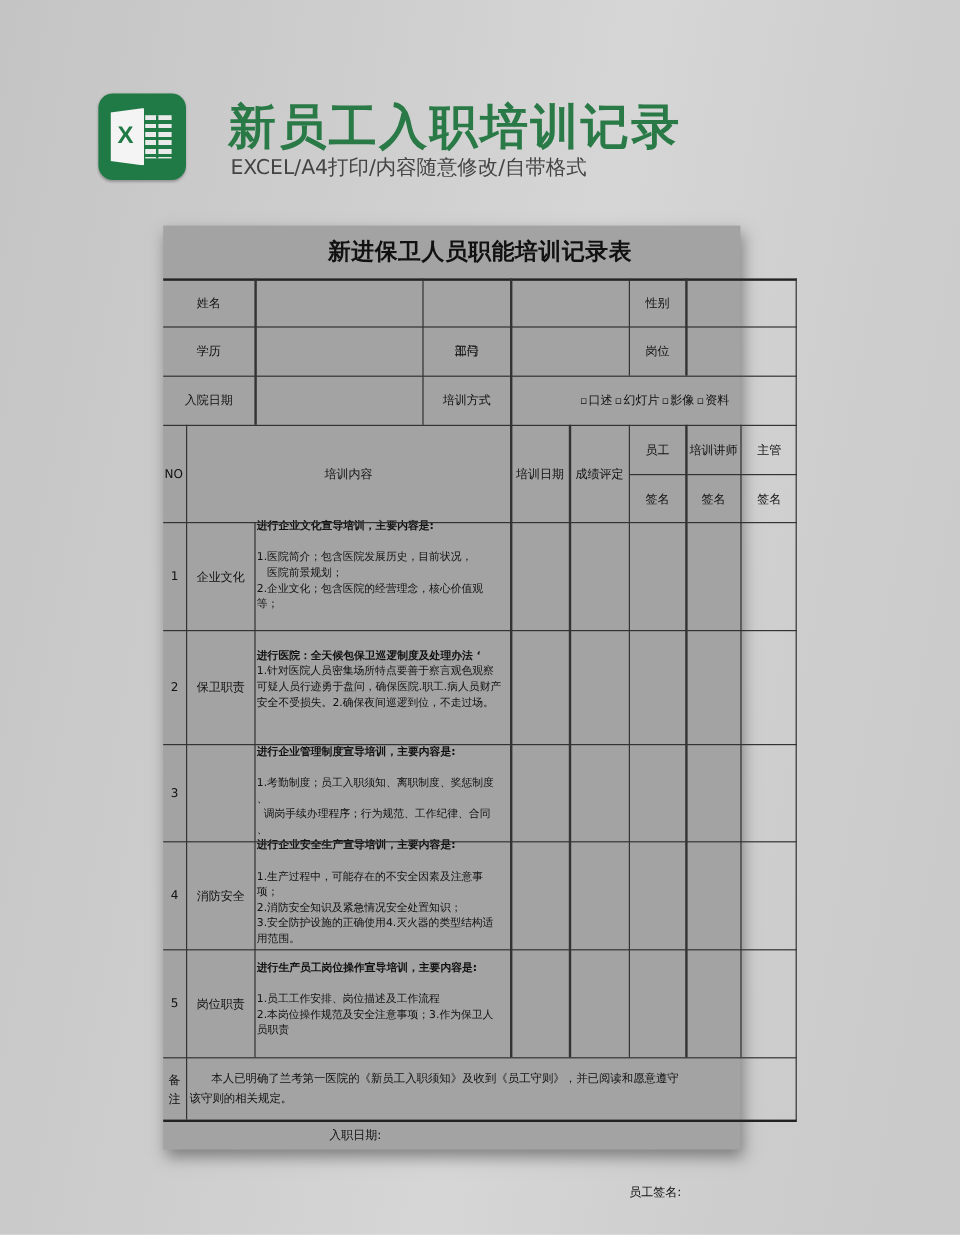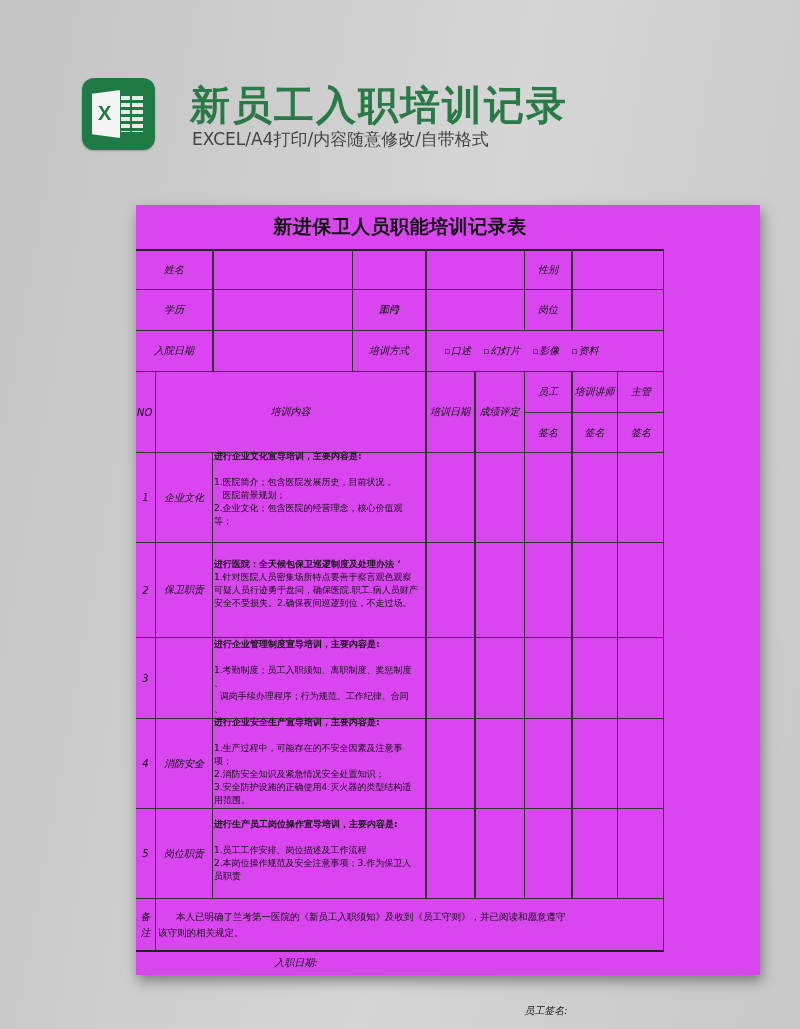--- a/index.html
+++ b/index.html
@@ -31,47 +31,47 @@
   }
   .title-main {
     position:absolute; left:190px; top:78px; font-size:40px; font-weight:bold;
     color:#2a7a47; letter-spacing:2px; font-family:"DejaVu Sans", sans-serif;
   }
   .title-sub {
     position:absolute; left:192px; top:128px; font-size:17px; color:#444;
     font-family:"DejaVu Sans", sans-serif;
   }
   .sheet {
-    position:absolute; left:136px; top:205px; width:624px; height:770px;
-    background:#d946ef;
+    position:absolute; left:136px; top:188px; width:481px; height:770px;
+    background:#a3a3a3;
     box-shadow: 2px 6px 12px rgba(60,60,60,0.55);
     font-size:10px; color:#111;
   }
   .sheet-title {
     position:absolute; left:0; top:0; width:528px; height:44px;
     display:flex; align-items:center; justify-content:center;
     font-size:19px; font-weight:bold; letter-spacing:0.5px;
     border-bottom:2px solid #222;
   }
   .cell {
     position:absolute; box-sizing:border-box;
     display:flex; align-items:center; justify-content:center; text-align:center;
-    font-size:10px; color:#111;font-style:italic;
+    font-size:10px; color:#111;
   }
   .vl { position:absolute; width:1px; background:#333; }
   .vl.thick { width:2px; }
   .hl { position:absolute; height:1px; background:#333; }
   .hl.thick { height:2px; background:#222; }
   .content {
     position:absolute; box-sizing:border-box; font-size:9px; line-height:13px; color:#111;
     text-align:left; overflow:hidden;
   }
   .content .bold { font-weight:bold; }
   .content p { margin:0; }
-  .checks { justify-content:flex-start; padding-left:18px; gap:12px; }
+  .checks { justify-content:center; padding-left:1px; gap:2px; }
   .checks span::before { content:"▫"; font-size:9px; margin-right:1px; }
   .remark-text { position:absolute; font-size:9.5px; line-height:16px; color:#111; }
 </style>
 </head>
 <body>
 
 <div class="logo">
   <div class="page">
       <span>X</span>
     </div>

